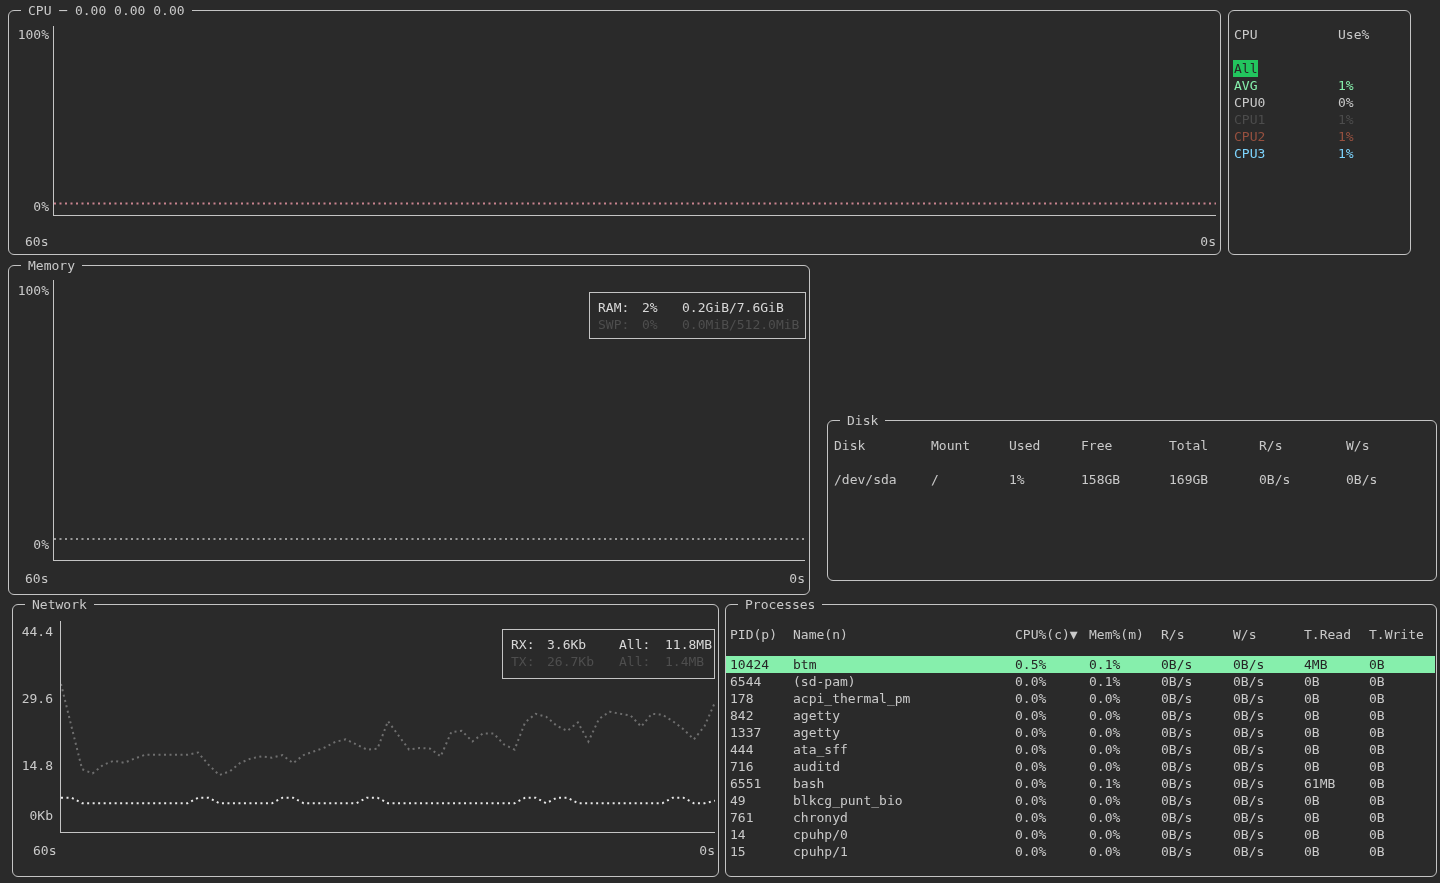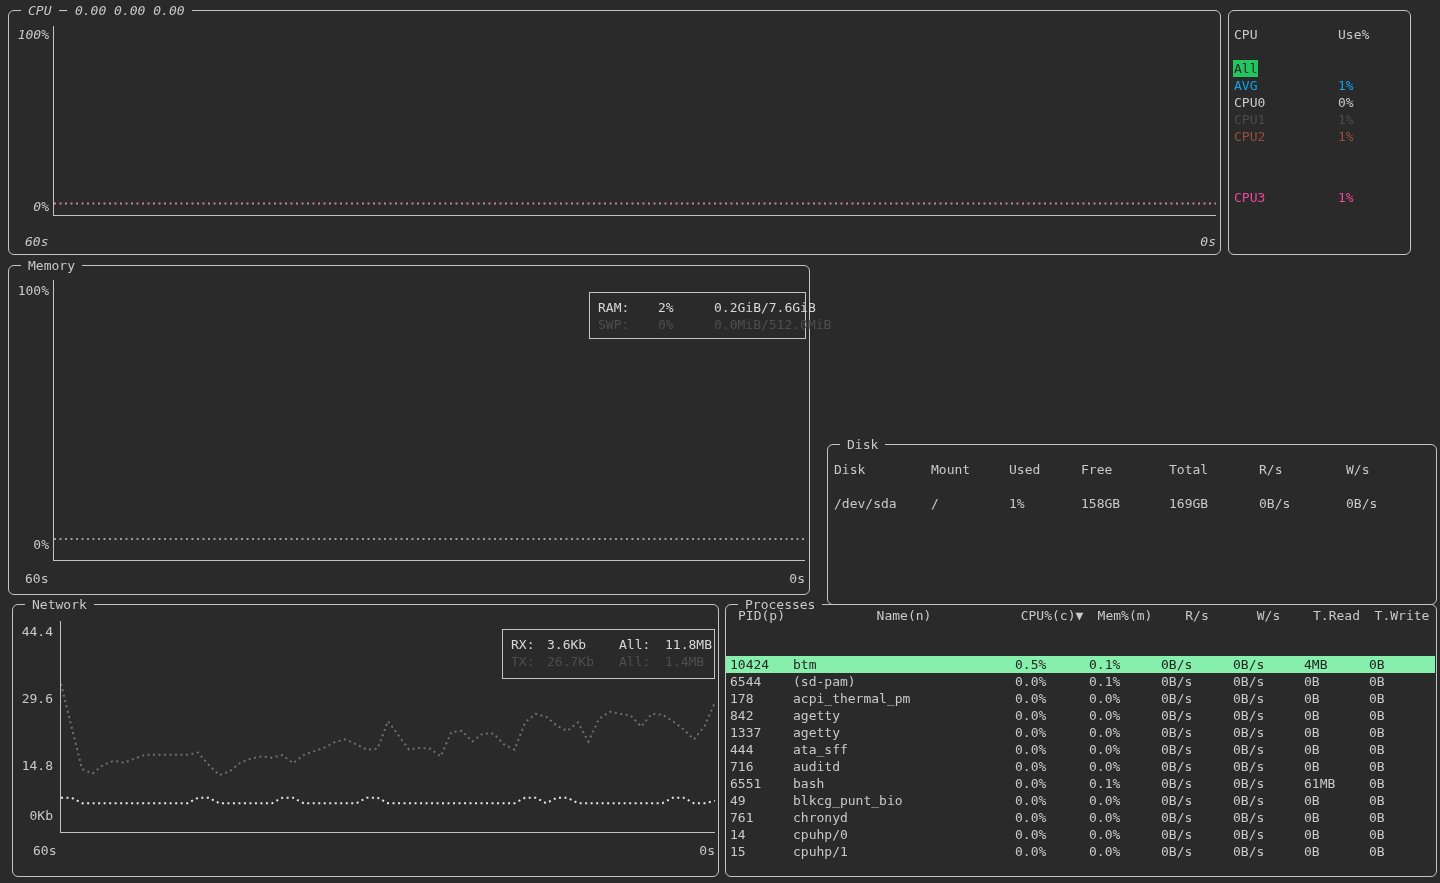--- a/index.html
+++ b/index.html
@@ -40,53 +40,53 @@
   svg.chart { position:absolute; display:block; }
 
   
   .legend-box {
     position:absolute;
     border:1px solid #c4c4c4;
     background:#2a2a2a;
     padding:6px 0 0 8px;
   }
   .legend-row { display:grid; white-space:pre; color:#d8d8d8; }
-  .mem-legend .legend-row { grid-template-columns:44px 40px auto;gap:16px; }
+  .mem-legend .legend-row { grid-template-columns:44px 40px auto; }
   .net-legend .legend-row { grid-template-columns:36px 72px 46px auto; }
   .legend-row.dim { color:#4e4e4e; }
 
   
   .trow { display:grid; height:17px; white-space:pre; align-items:center; }
   .thead { position:absolute; left:0; right:1px; }
   .tbody { position:absolute; left:0; right:1px; }
 
   .cpu-table .trow { grid-template-columns:104px auto; padding-left:5px; }
   .temp-table .trow { grid-template-columns:350px auto; padding-left:5px; }
   .disk-table .trow { grid-template-columns:97px 78px 72px 88px 90px 87px auto; padding-left:6px; }
   .proc-table .trow { grid-template-columns:63px 222px 74px 72px 72px 71px 65px auto; padding-left:4px; }
 
-  .trow.red     { color:#0ea5e9; }
+  .trow.red     { color:#86efac; }
   .trow.red2    { color:#96503f; }
   .trow.dim     { color:#4c4c4c; }
-  .trow.verydim { color:#ec4899;margin-top:44px; }
+  .trow.verydim { color:#7dd3fc; }
 
   .cpu-table .trow.selected span:first-child {
     background:#22c55e; color:#262626;
     justify-self:start; padding:0 1px; margin-left:-1px;
   }
   .proc-table .trow.selected { background:#86efac; color:#262626; }
 
   .plain { position:absolute; white-space:pre; }
 </style>
 </head>
 <body>
 
 <div class="screen">
 
-  <div class="panel" style="left:8px; top:10px; width:1213px; height:245px;font-style:italic;">
+  <div class="panel" style="left:8px; top:10px; width:1213px; height:245px;">
     <span class="panel-title">CPU ─ 0.00 0.00 0.00</span>
     <div class="ylabel" style="top:15px;">100%</div>
     <div class="ylabel" style="top:187px;">0%</div>
     <div class="axis" style="left:44px; top:15px; width:1163px; height:190px;"></div>
     <svg class="chart" style="left:45px; top:25px; width:1162px; height:170px;" viewBox="0 0 1162 170">
         <polyline points="0.0,167.4 1162.0,167.4" fill="none" stroke="#c9848f" stroke-width="2" stroke-dasharray="2 3.5"></polyline>
       </svg>
     <div class="xlabel" style="left:16px; top:222px;">60s</div>
     <div class="xlabel right" style="left:1177px; top:222px;">0s</div>
   </div>
@@ -121,21 +121,21 @@
         <span>SWP:</span>
         <span>0%</span>
         <span>0.0MiB/512.0MiB</span>
       </div>
     </div>
     <div class="xlabel" style="left:16px; top:304px;">60s</div>
     <div class="xlabel right" style="left:766px; top:304px;">0s</div>
   </div>
 
 
-  <div class="panel disk-table" style="left:827px; top:444px; width:610px; height:161px;">
+  <div class="panel disk-table" style="left:827px; top:420px; width:610px; height:161px;">
     <span class="panel-title">Disk</span>
     <div class="thead trow" style="top:16px;"><span>Disk</span><span>Mount</span><span>Used</span><span>Free</span><span>Total</span><span>R/s</span><span>W/s</span></div>
     <div class="tbody" style="top:50px;">
         <div class="trow "><span>/dev/sda</span><span>/</span><span>1%</span><span>158GB</span><span>169GB</span><span>0B/s</span><span>0B/s</span></div>
       </div>
   </div>
 
   <div class="panel" style="left:12px; top:604px; width:707px; height:273px;">
     <span class="panel-title">Network</span>
     <div class="ylabel" style="top:18px;">44.4</div>
@@ -160,21 +160,21 @@
         <span>All:</span>
         <span>1.4MB</span>
       </div>
     </div>
     <div class="xlabel" style="left:20px; top:237px;">60s</div>
     <div class="xlabel right" style="left:672px; top:237px;">0s</div>
   </div>
 
   <div class="panel proc-table" style="left:725px; top:604px; width:712px; height:273px;text-decoration:underline;">
     <span class="panel-title">Processes</span>
-    <div class="thead trow" style="top:2px;text-align:center;"><span>PID(p)</span><span>Name(n)</span><span>CPU%(c)▼</span><span>Mem%(m)</span><span>R/s</span><span>W/s</span><span>T.Read</span><span>T.Write</span></div>
+    <div class="thead trow" style="top:21px;"><span>PID(p)</span><span>Name(n)</span><span>CPU%(c)▼</span><span>Mem%(m)</span><span>R/s</span><span>W/s</span><span>T.Read</span><span>T.Write</span></div>
     <div class="tbody" style="top:51px; overflow:hidden; bottom:4px;">
         <div class="trow selected"><span>10424</span><span>btm</span><span>0.5%</span><span>0.1%</span><span>0B/s</span><span>0B/s</span><span>4MB</span><span>0B</span></div>
         <div class="trow "><span>6544</span><span>(sd-pam)</span><span>0.0%</span><span>0.1%</span><span>0B/s</span><span>0B/s</span><span>0B</span><span>0B</span></div>
         <div class="trow "><span>178</span><span>acpi_thermal_pm</span><span>0.0%</span><span>0.0%</span><span>0B/s</span><span>0B/s</span><span>0B</span><span>0B</span></div>
         <div class="trow "><span>842</span><span>agetty</span><span>0.0%</span><span>0.0%</span><span>0B/s</span><span>0B/s</span><span>0B</span><span>0B</span></div>
         <div class="trow "><span>1337</span><span>agetty</span><span>0.0%</span><span>0.0%</span><span>0B/s</span><span>0B/s</span><span>0B</span><span>0B</span></div>
         <div class="trow "><span>444</span><span>ata_sff</span><span>0.0%</span><span>0.0%</span><span>0B/s</span><span>0B/s</span><span>0B</span><span>0B</span></div>
         <div class="trow "><span>716</span><span>auditd</span><span>0.0%</span><span>0.0%</span><span>0B/s</span><span>0B/s</span><span>0B</span><span>0B</span></div>
         <div class="trow "><span>6551</span><span>bash</span><span>0.0%</span><span>0.1%</span><span>0B/s</span><span>0B/s</span><span>61MB</span><span>0B</span></div>
         <div class="trow "><span>49</span><span>blkcg_punt_bio</span><span>0.0%</span><span>0.0%</span><span>0B/s</span><span>0B/s</span><span>0B</span><span>0B</span></div>

